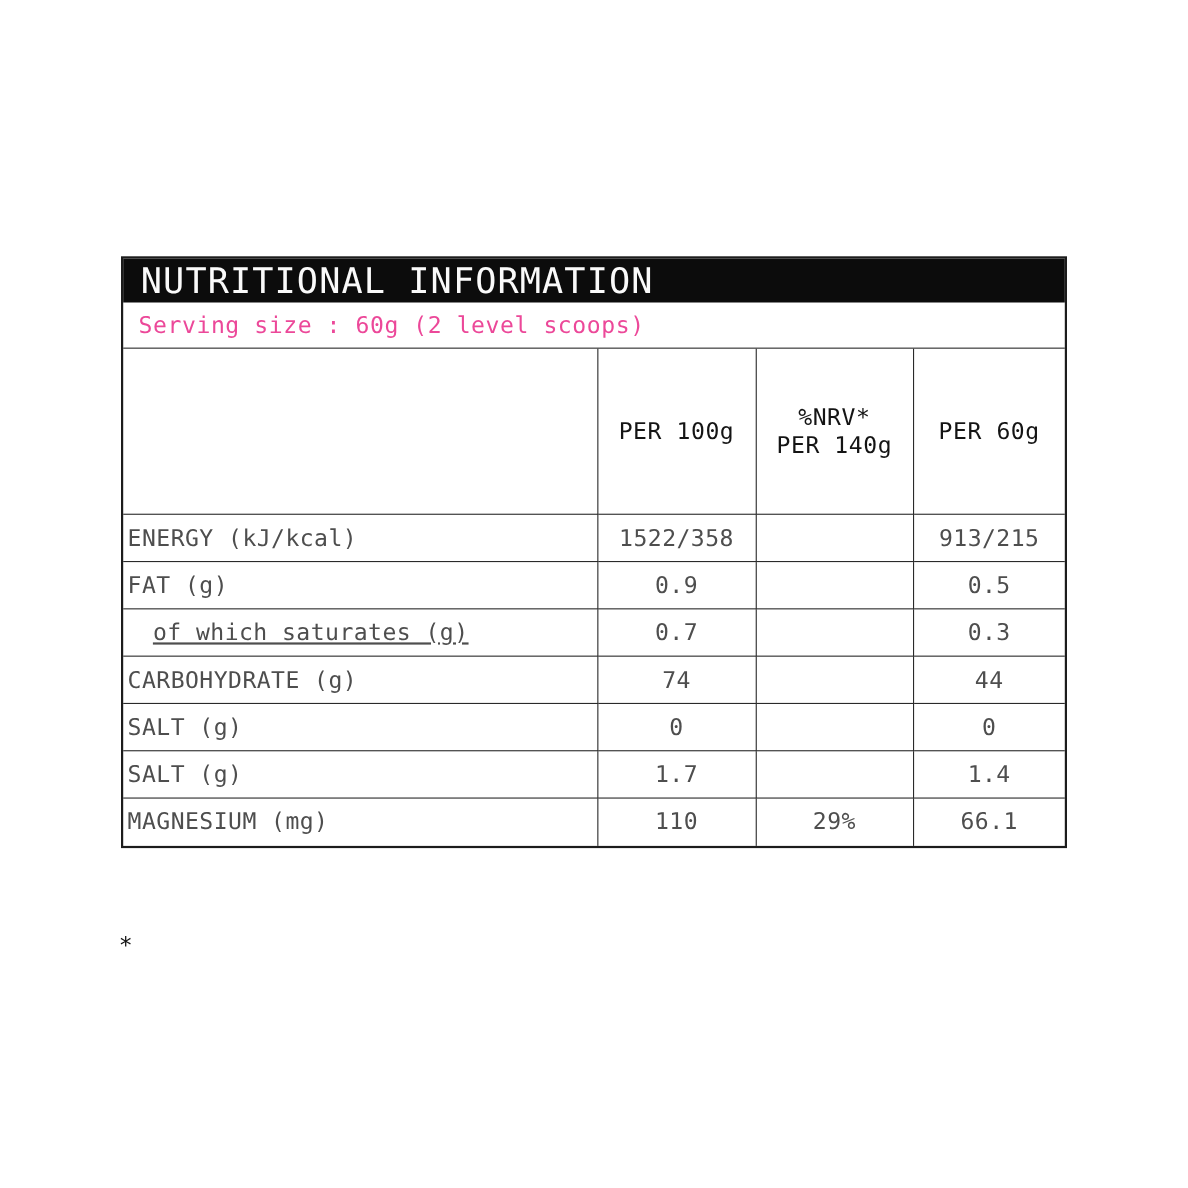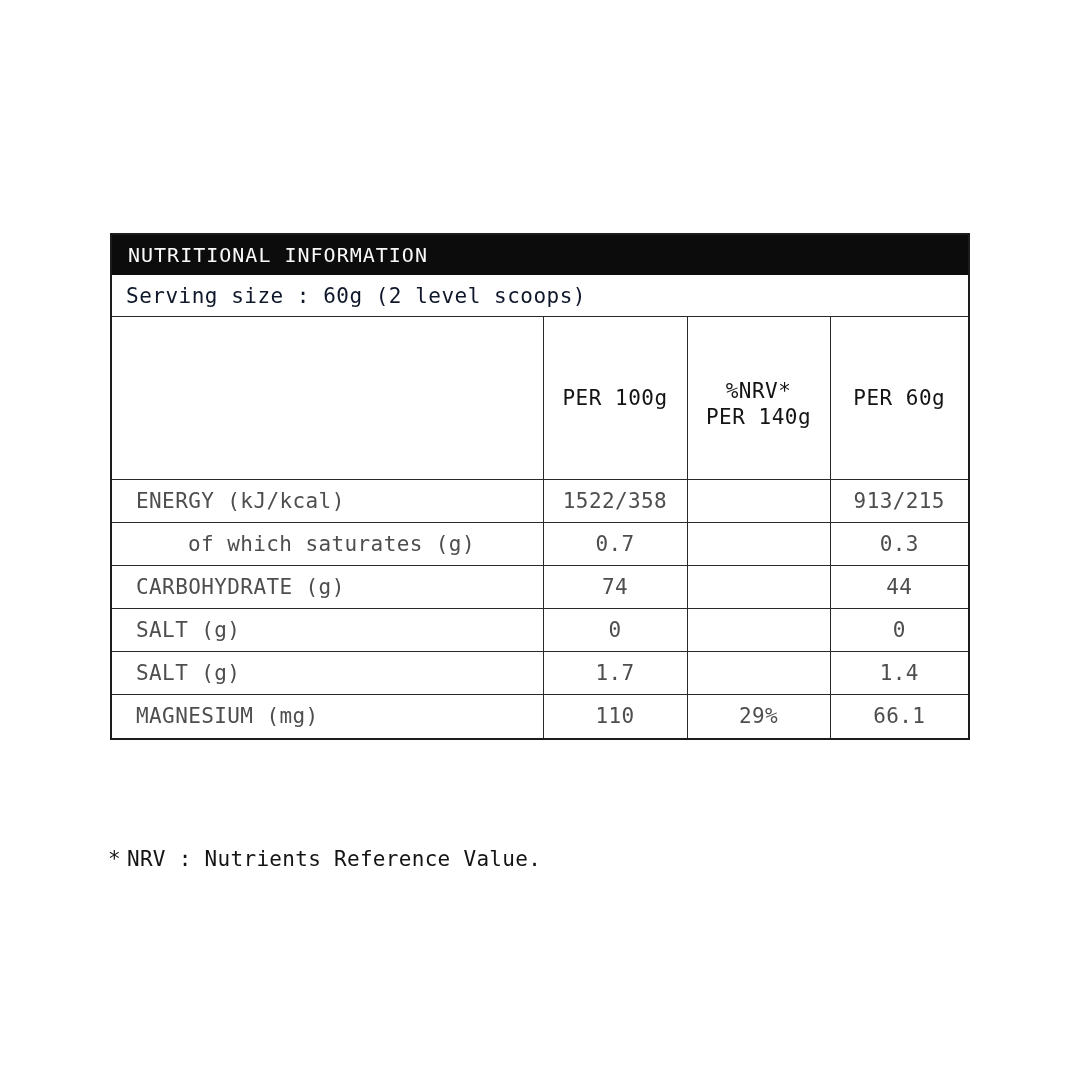--- a/index.html
+++ b/index.html
@@ -8,46 +8,46 @@
     font-family:"DejaVu Sans Mono","Liberation Mono",monospace;
     overflow:hidden;
   }
   .sheet {
     position:absolute; left:110px; top:233px; width:860px;
     border:2px solid #1c1c1c; box-sizing:border-box; background:#fff;
   }
   .title-bar {
     height:40px; background:#0c0c0c; color:#fafafa;
     display:flex; align-items:center; padding-left:16px;
-    font-size:20px; letter-spacing:1px; white-space:pre;
+    font-size:32px; letter-spacing:1px; white-space:pre;
   }
   .serving-row {
     height:42px; box-sizing:border-box;
     display:flex; align-items:center; padding-left:14px;
-    font-size:21px; letter-spacing:0.5px; color:#0f172a;
+    font-size:21px; letter-spacing:0.5px; color:#ec4899;
     border-bottom:1.5px solid #2a2a2a; white-space:pre;
   }
   table.grid { width:100%; border-collapse:collapse; table-layout:fixed; }
   .grid th, .grid td { border:1.5px solid #2a2a2a; box-sizing:border-box; white-space:pre; }
   .grid th {
     height:76px; font-weight:normal; font-size:21px;
     letter-spacing:0.5px; color:#141414; text-align:center; vertical-align:middle;
   }
   .grid td {
     height:43px; font-size:21px; letter-spacing:0.4px;
     color:#4e4e4e; vertical-align:middle;
   }
-  .grid td.label { text-align:left; padding-left:24px; }
-  .grid tr.indent td.label { padding-left:76px; }
+  .grid td.label { text-align:left; padding-left:4px; }
+  .grid tr.indent td.label { padding-left:27px;text-decoration:underline; }
   .grid td.value { text-align:center; }
   .grid th:first-child, .grid td:first-child { border-left:0; }
   .grid th:last-child,  .grid td:last-child  { border-right:0; }
   .grid thead th { border-top:0; }
   .grid tbody tr:last-child td { border-bottom:0; }
-  .nrv-head { display:flex; flex-direction:column; align-items:center; line-height:26px;margin-top:12px; }
+  .nrv-head { display:flex; flex-direction:column; align-items:center; line-height:26px; }
   .footnote {
     position:absolute; left:108px; top:844px; height:30px;
     display:flex; align-items:center; gap:6px;
     font-size:21px; letter-spacing:0.3px; color:#141414; white-space:pre;
   }
 </style>
 </head>
 <body>
 
 <div class="page">
@@ -79,20 +79,26 @@
           <th>PER 60g</th>
         </tr>
       </thead>
       <tbody>
         <tr>
           <td class="label">ENERGY (kJ/kcal)</td>
           <td class="value">1522/358</td>
           <td class="value"></td>
           <td class="value">913/215</td>
         </tr>
+        <tr>
+          <td class="label">FAT (g)</td>
+          <td class="value">0.9</td>
+          <td class="value"></td>
+          <td class="value">0.5</td>
+        </tr>
         <tr class="indent">
           <td class="label">of which saturates (g)</td>
           <td class="value">0.7</td>
           <td class="value"></td>
           <td class="value">0.3</td>
         </tr>
         <tr>
           <td class="label">CARBOHYDRATE (g)</td>
           <td class="value">74</td>
           <td class="value"></td>
@@ -114,16 +120,16 @@
           <td class="label">MAGNESIUM (mg)</td>
           <td class="value">110</td>
           <td class="value">29%</td>
           <td class="value">66.1</td>
         </tr>
       </tbody>
     </table>
   </div>
 
   <div class="footnote">
-    <span>*</span><span>NRV : Nutrients Reference Value.</span>
+    <span>*</span>
   </div>
 
 </div>
 
 </body></html>

